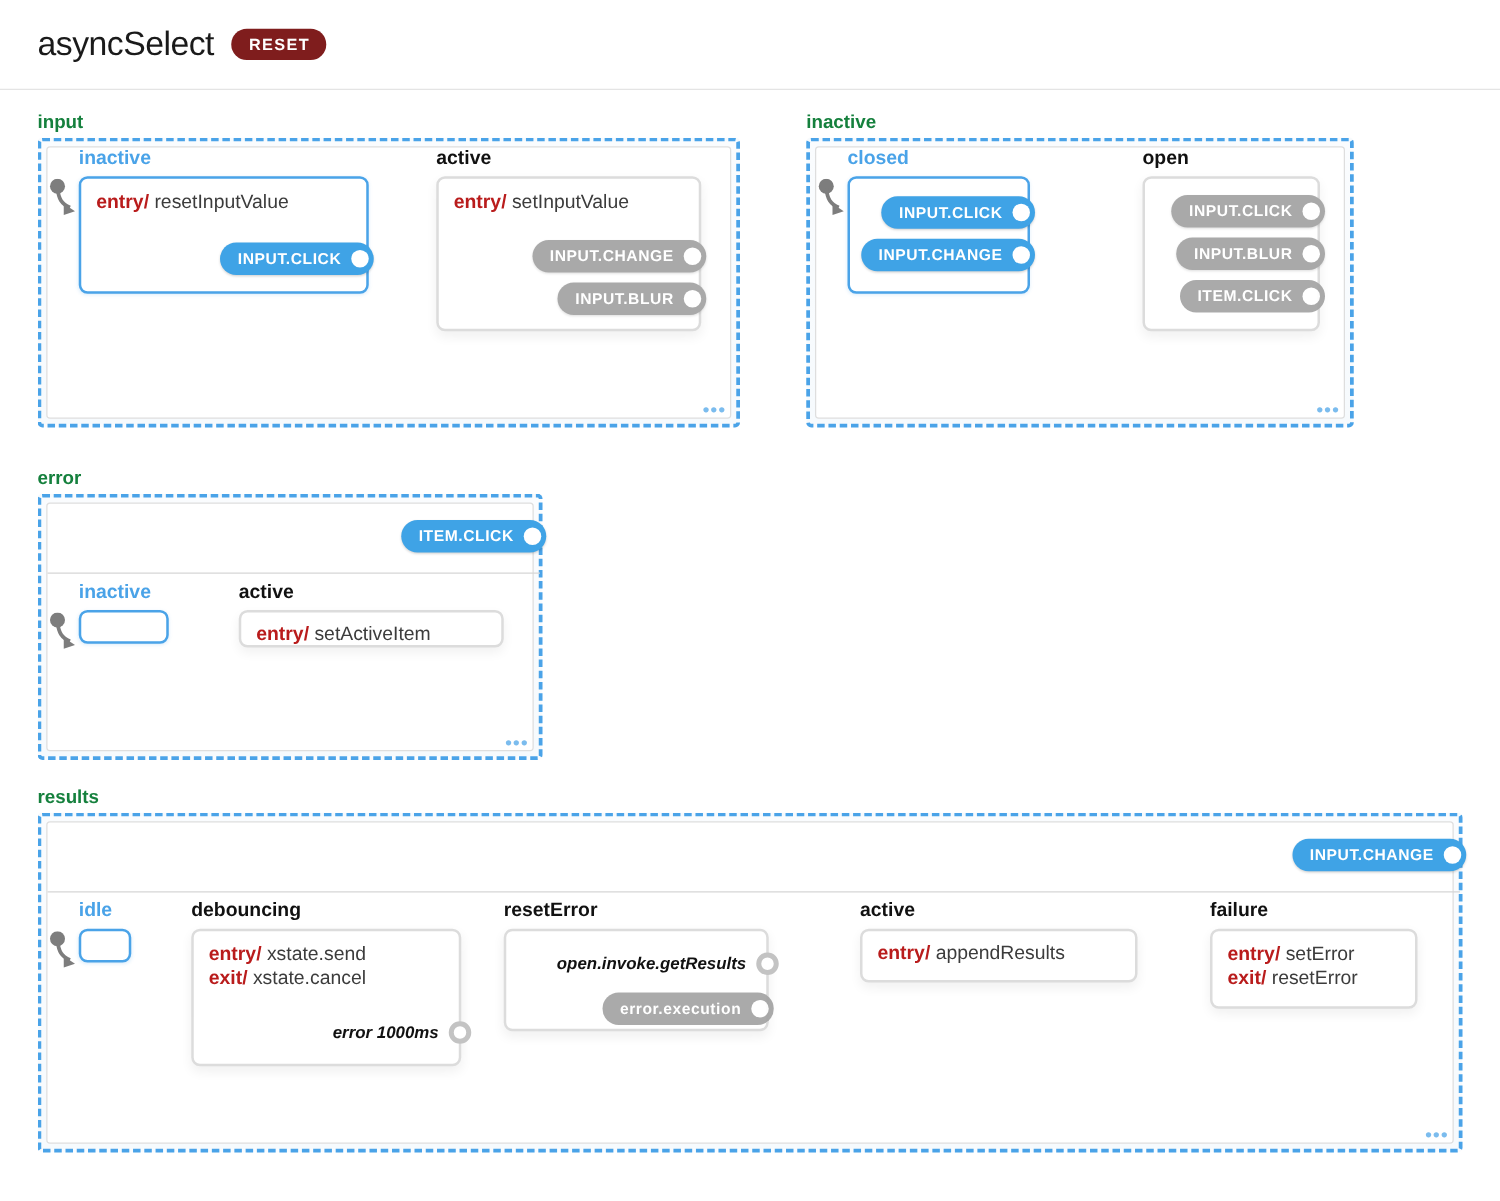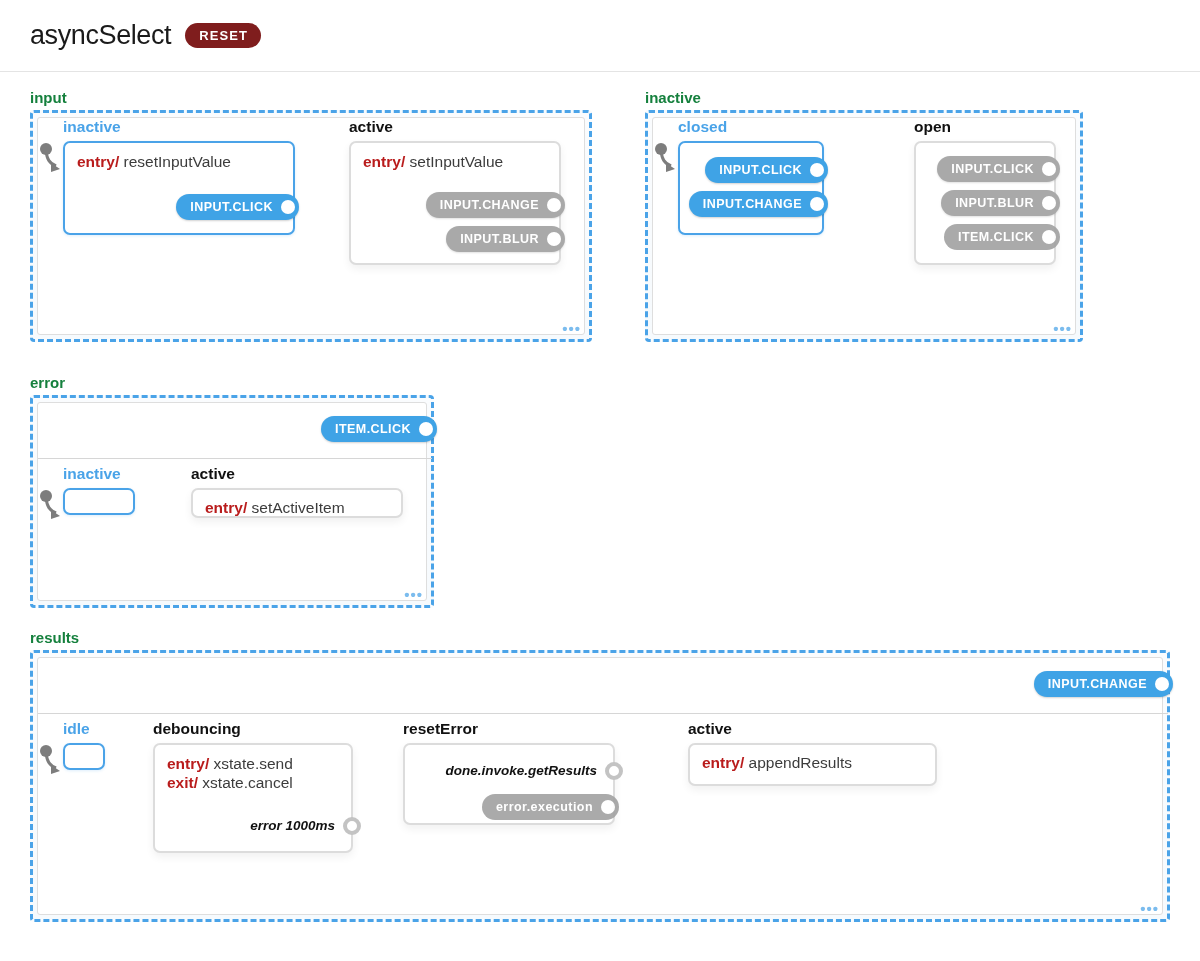--- a/index.html
+++ b/index.html
@@ -317,21 +317,21 @@
         <path d="M12,20 L21,26 L12,29 z" fill="#7d7d7d"></path>
       </svg>
 
       <div class="state" style="left:30px; top:68px;">
         <div class="state-name active-name">idle</div>
         <div class="state-body sel" style="width:42px; height:27px;"></div>
       </div>
 
       <div class="state" style="left:120px; top:68px;">
         <div class="state-name idle-name">debouncing</div>
-        <div class="state-body unsel" style="width:200px; height:110px;">
+        <div class="state-body unsel" style="width:216px; height:110px;">
           <div class="actions-block">
             <div class="action-line">
               <b>entry</b><b>/</b>
               <span>xstate.send</span>
             </div>
             <div class="action-line">
               <b>exit</b><b>/</b>
               <span>xstate.cancel</span>
             </div>
           </div>
@@ -339,38 +339,53 @@
             <span class="ptext">error 1000ms</span>
             <span class="ring"></span>
           </div>
         </div>
       </div>
 
       <div class="state" style="left:370px; top:68px;">
         <div class="state-name idle-name">resetError</div>
         <div class="state-body unsel" style="width:212px; height:82px;">
           <div class="tlabel" style="right:-10px; top:13px;">
-            <span class="ptext">done.invoke.getResults</span>
+            <span class="ptext">open.invoke.getResults</span>
             <span class="ring"></span>
           </div>
           <div class="pill grayfade" style="right:-6px; top:49px;">
             <span class="ptext">error.execution</span>
             <span class="pdot"></span>
           </div>
         </div>
       </div>
 
       <div class="state" style="left:655px; top:68px;">
         <div class="state-name idle-name">active</div>
-        <div class="state-body unsel" style="width:249px; height:43px;">
+        <div class="state-body unsel" style="width:222px; height:43px;">
           <div class="actions-block" style="padding-top:8px;">
             <div class="action-line">
               <b>entry</b><b>/</b>
               <span>appendResults</span>
             </div>
           </div>
         </div>
       </div>
 
+      <div class="state" style="left:935px; top:68px;">
+        <div class="state-name idle-name">failure</div>
+        <div class="state-body unsel" style="width:166px; height:64px;">
+          <div class="actions-block">
+            <div class="action-line">
+              <b>entry</b><b>/</b>
+              <span>setError</span>
+            </div>
+            <div class="action-line">
+              <b>exit</b><b>/</b>
+              <span>resetError</span>
+            </div>
+          </div>
+        </div>
+      </div>
     </div>
   </div>
 
 </div>
 
 </body></html>

